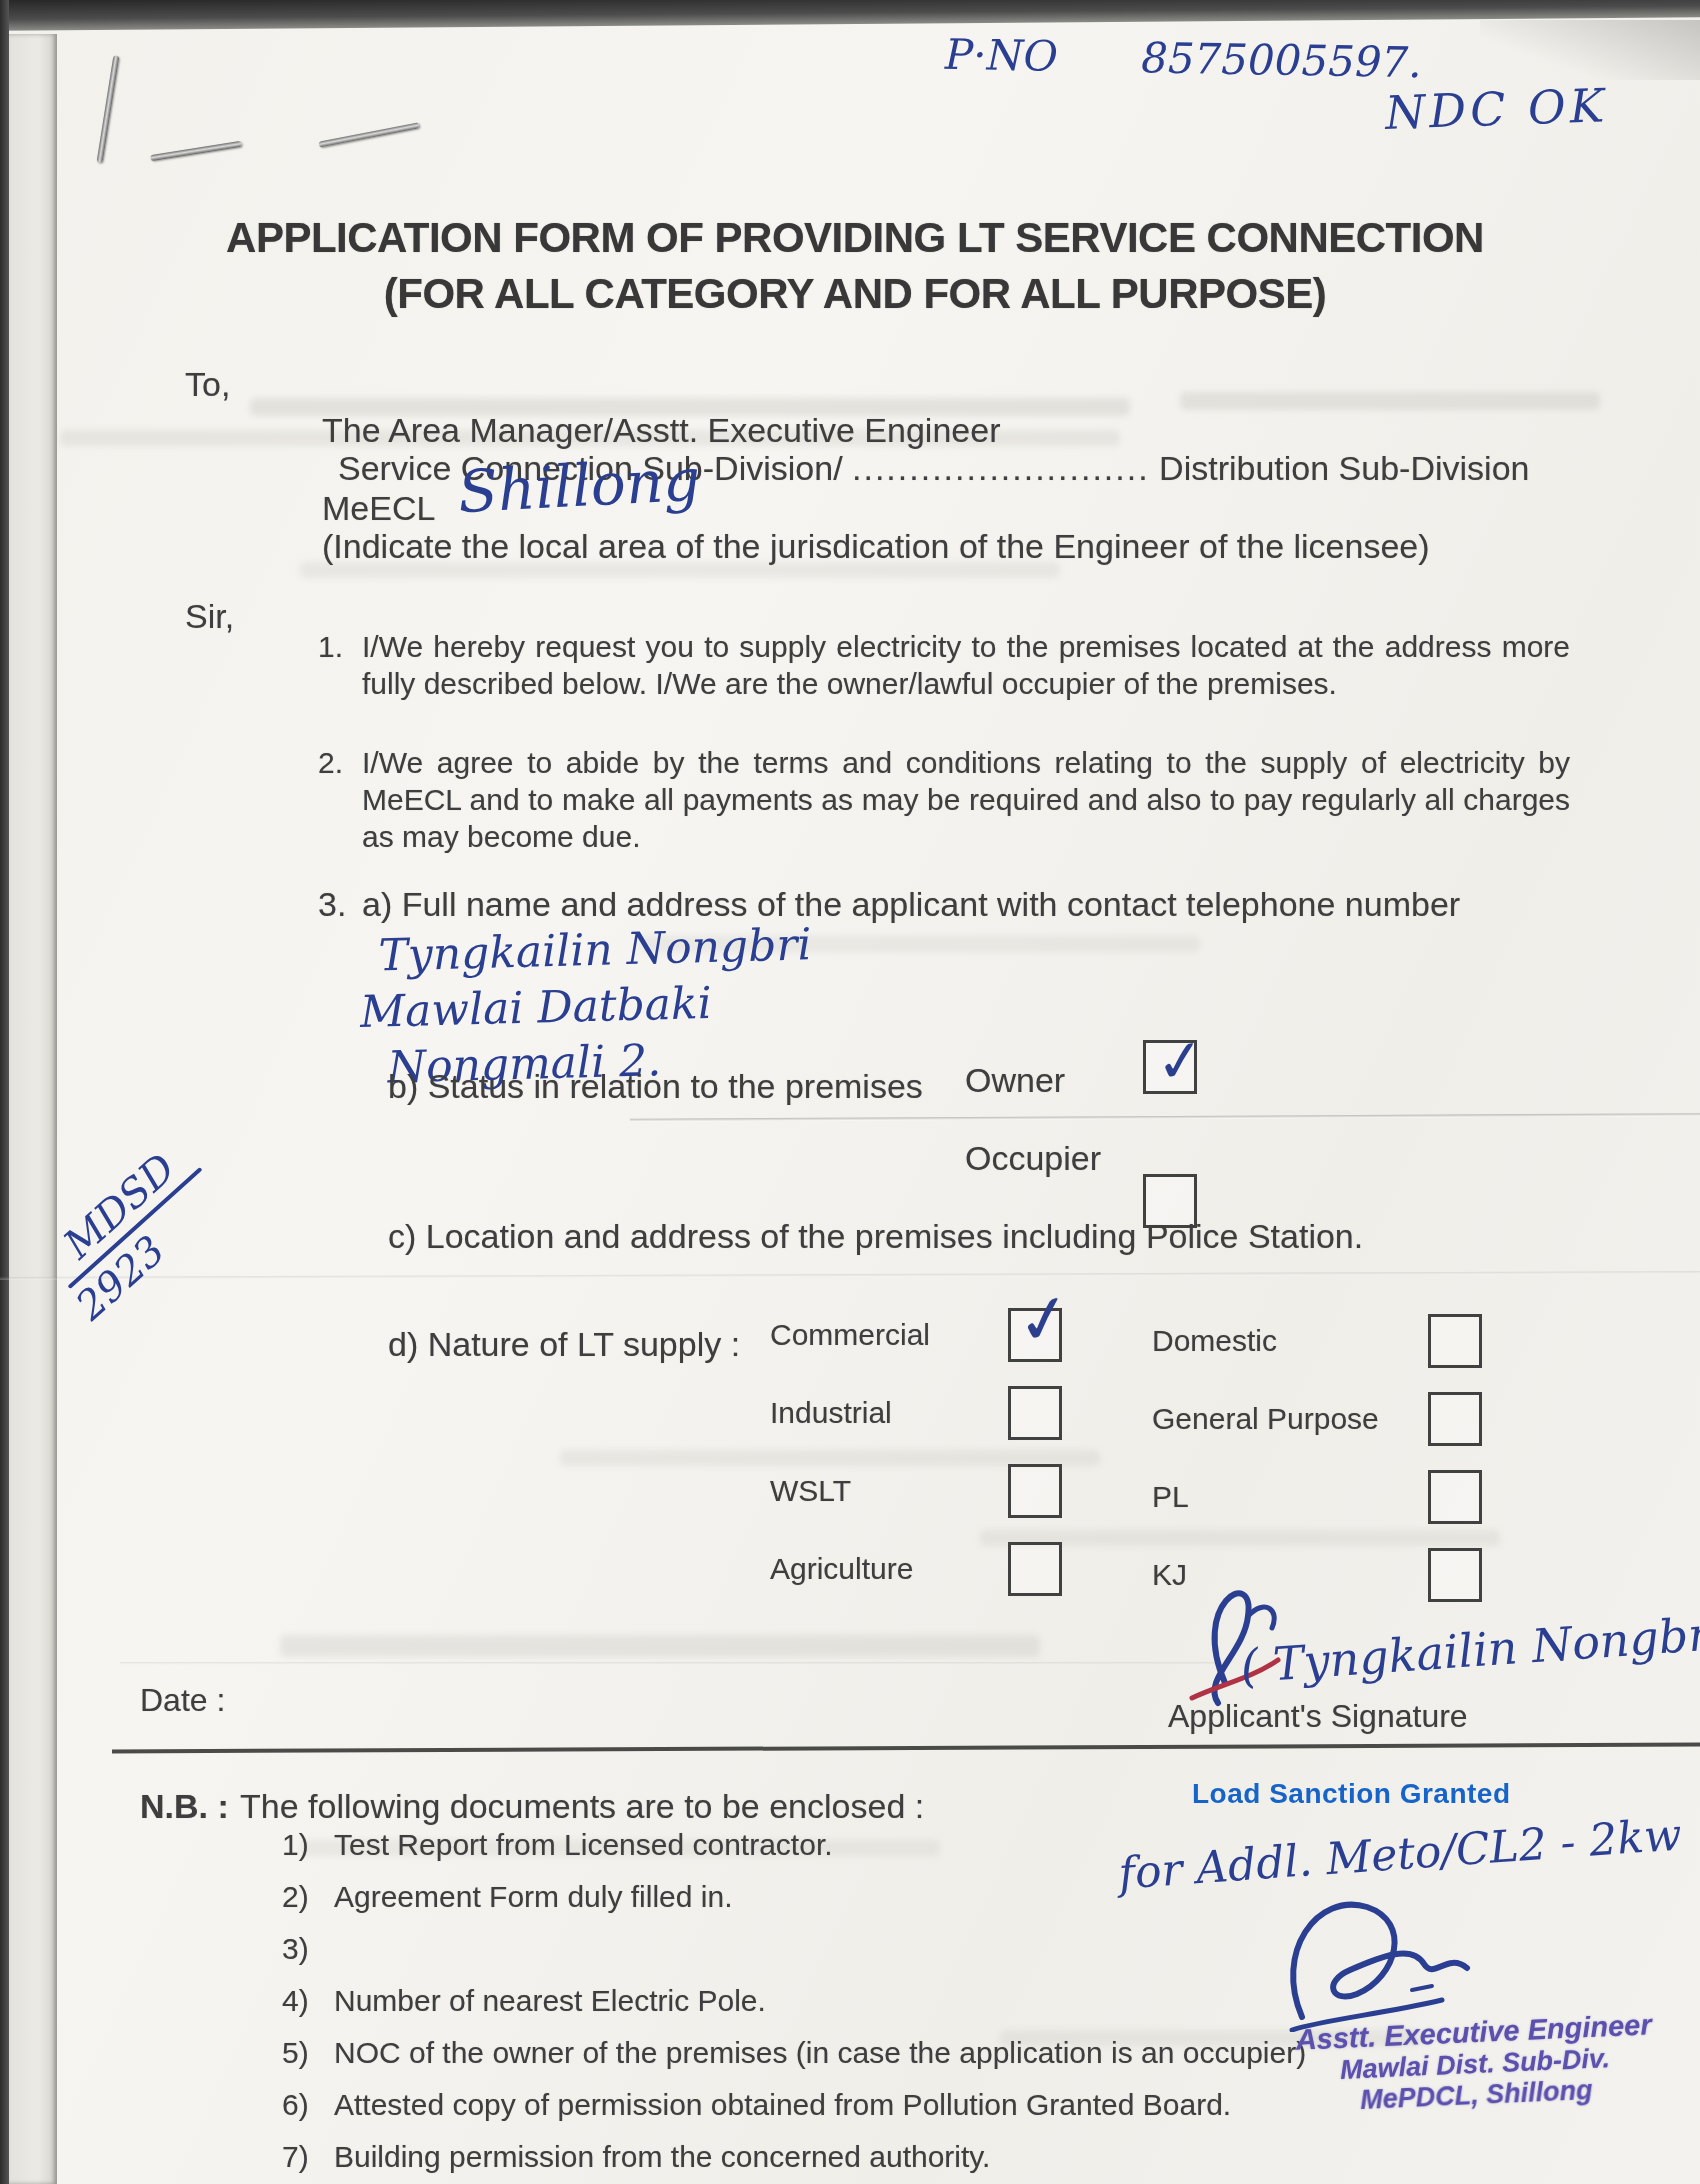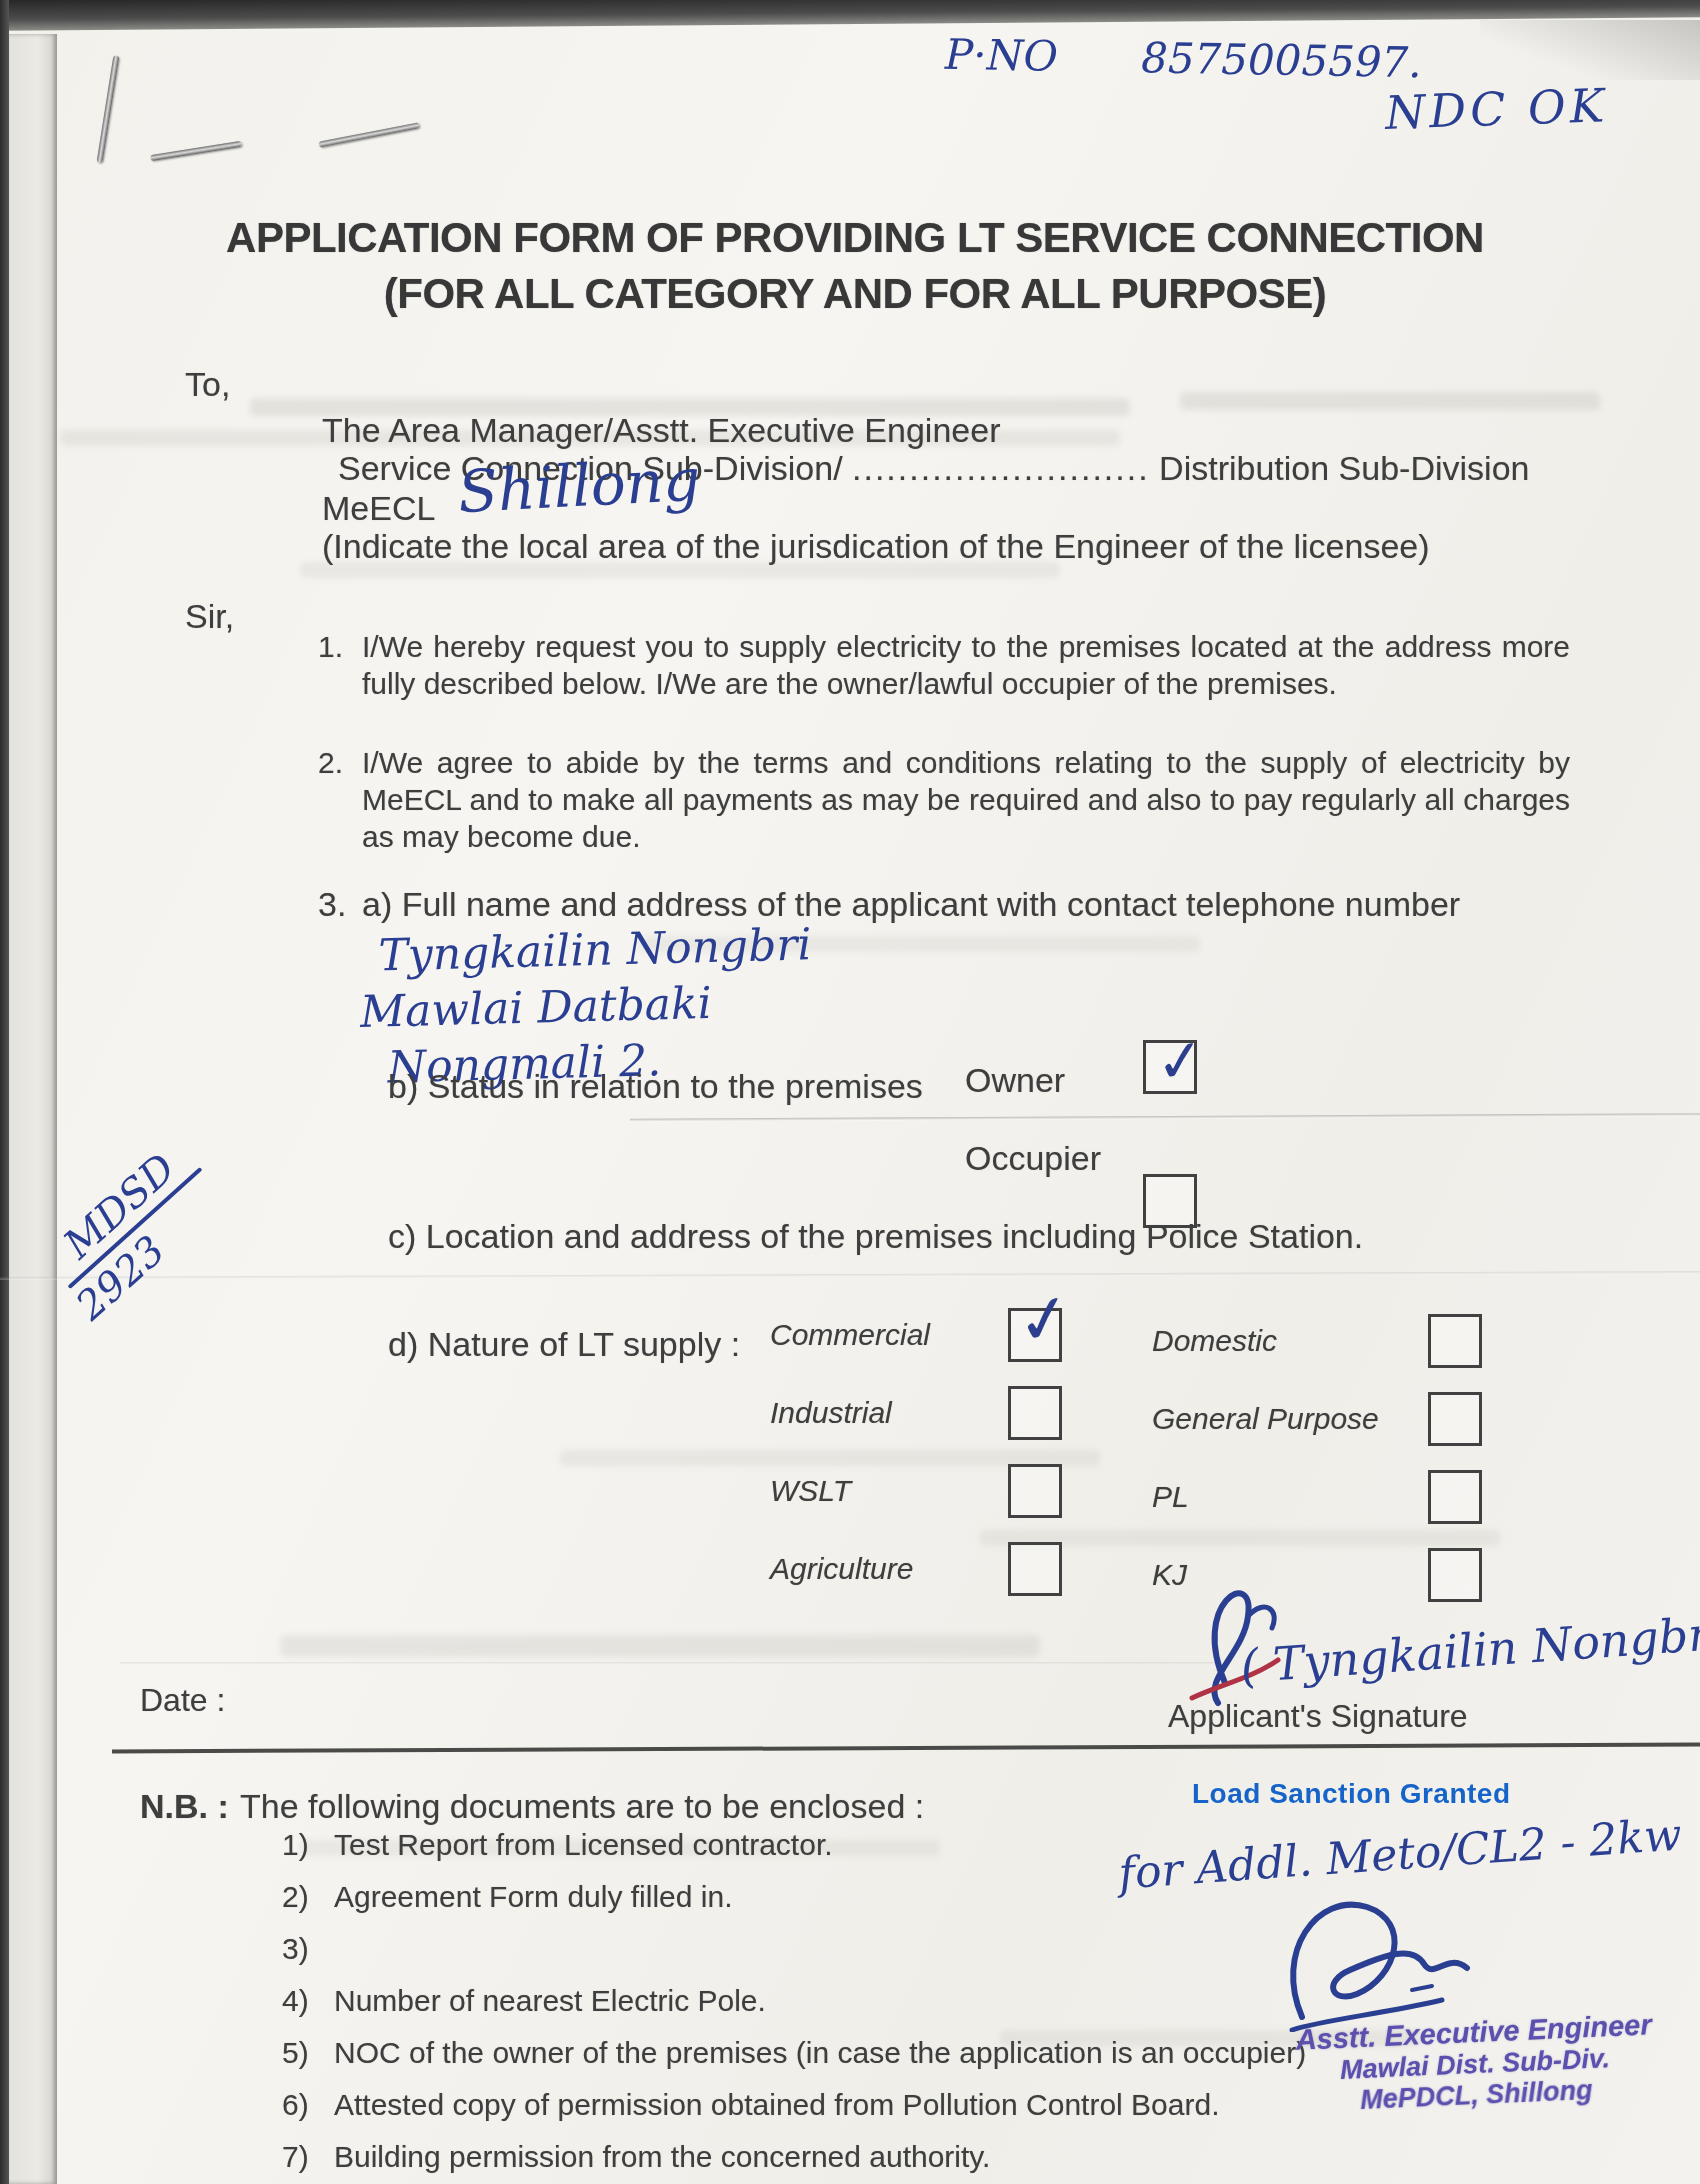--- a/index.html
+++ b/index.html
@@ -32,21 +32,21 @@
   .tick{position:absolute;font-family:"DejaVu Sans",sans-serif;color:#2c3e8e;font-weight:bold;pointer-events:none;}
   
   .cbox{width:54px;height:54px;border:3px solid #414141;background:rgba(255,255,255,.35);box-sizing:border-box;position:relative;flex:none;}
   
   #clauses{position:absolute;left:318px;top:628px;width:1252px;}
   .clause{display:flex;margin-bottom:42px;}
   .clause .num{width:44px;flex:none;font-size:30px;line-height:37px;}
   .clause .txt{font-size:30px;line-height:37px;text-align:justify;}
   
   .d-col{position:absolute;}
-  .d-row{display:flex;justify-content:space-between;align-items:center;height:78px;font-style:italic;}
+  .d-row{display:flex;justify-content:space-between;align-items:center;height:78px;}
   .d-row .lbl{font-size:30px;}
   
   #nb-list{position:absolute;left:282px;top:1828px;width:1100px;}
   .nb-row{display:flex;height:52px;align-items:flex-start;}
   .nb-row .num{width:52px;flex:none;font-size:30px;}
   .nb-row .txt{font-size:30px;}
   
   .ghost{position:absolute;background:#b6b5ae;opacity:.28;filter:blur(3px);border-radius:5px;height:18px;}
   .g1{left:250px;top:398px;width:880px;}
   .g2{left:1180px;top:392px;width:420px;}
@@ -238,21 +238,21 @@
       <div class="nb-row">
         <span class="num">4)</span>
         <span class="txt">Number of nearest Electric Pole.</span>
       </div>
       <div class="nb-row">
         <span class="num">5)</span>
         <span class="txt">NOC of the owner of the premises (in case the application is an occupier)</span>
       </div>
       <div class="nb-row">
         <span class="num">6)</span>
-        <span class="txt">Attested copy of permission obtained from Pollution Control Board.</span>
+        <span class="txt">Attested copy of permission obtained from Pollution Granted Board.</span>
       </div>
       <div class="nb-row">
         <span class="num">7)</span>
         <span class="txt">Building permission from the concerned authority.</span>
       </div>
     </div>
 
   <div class="stamp-blue">Load Sanction Granted</div>
   <div class="abs hand" style="left:1118px;top:1828px;font-size:44px;transform:rotate(-4deg);white-space:nowrap;">for Addl. Meto/CL2 - 2kw</div>
   <svg class="abs" style="left:1262px;top:1882px;" width="230" height="150" viewBox="0 0 230 150">

